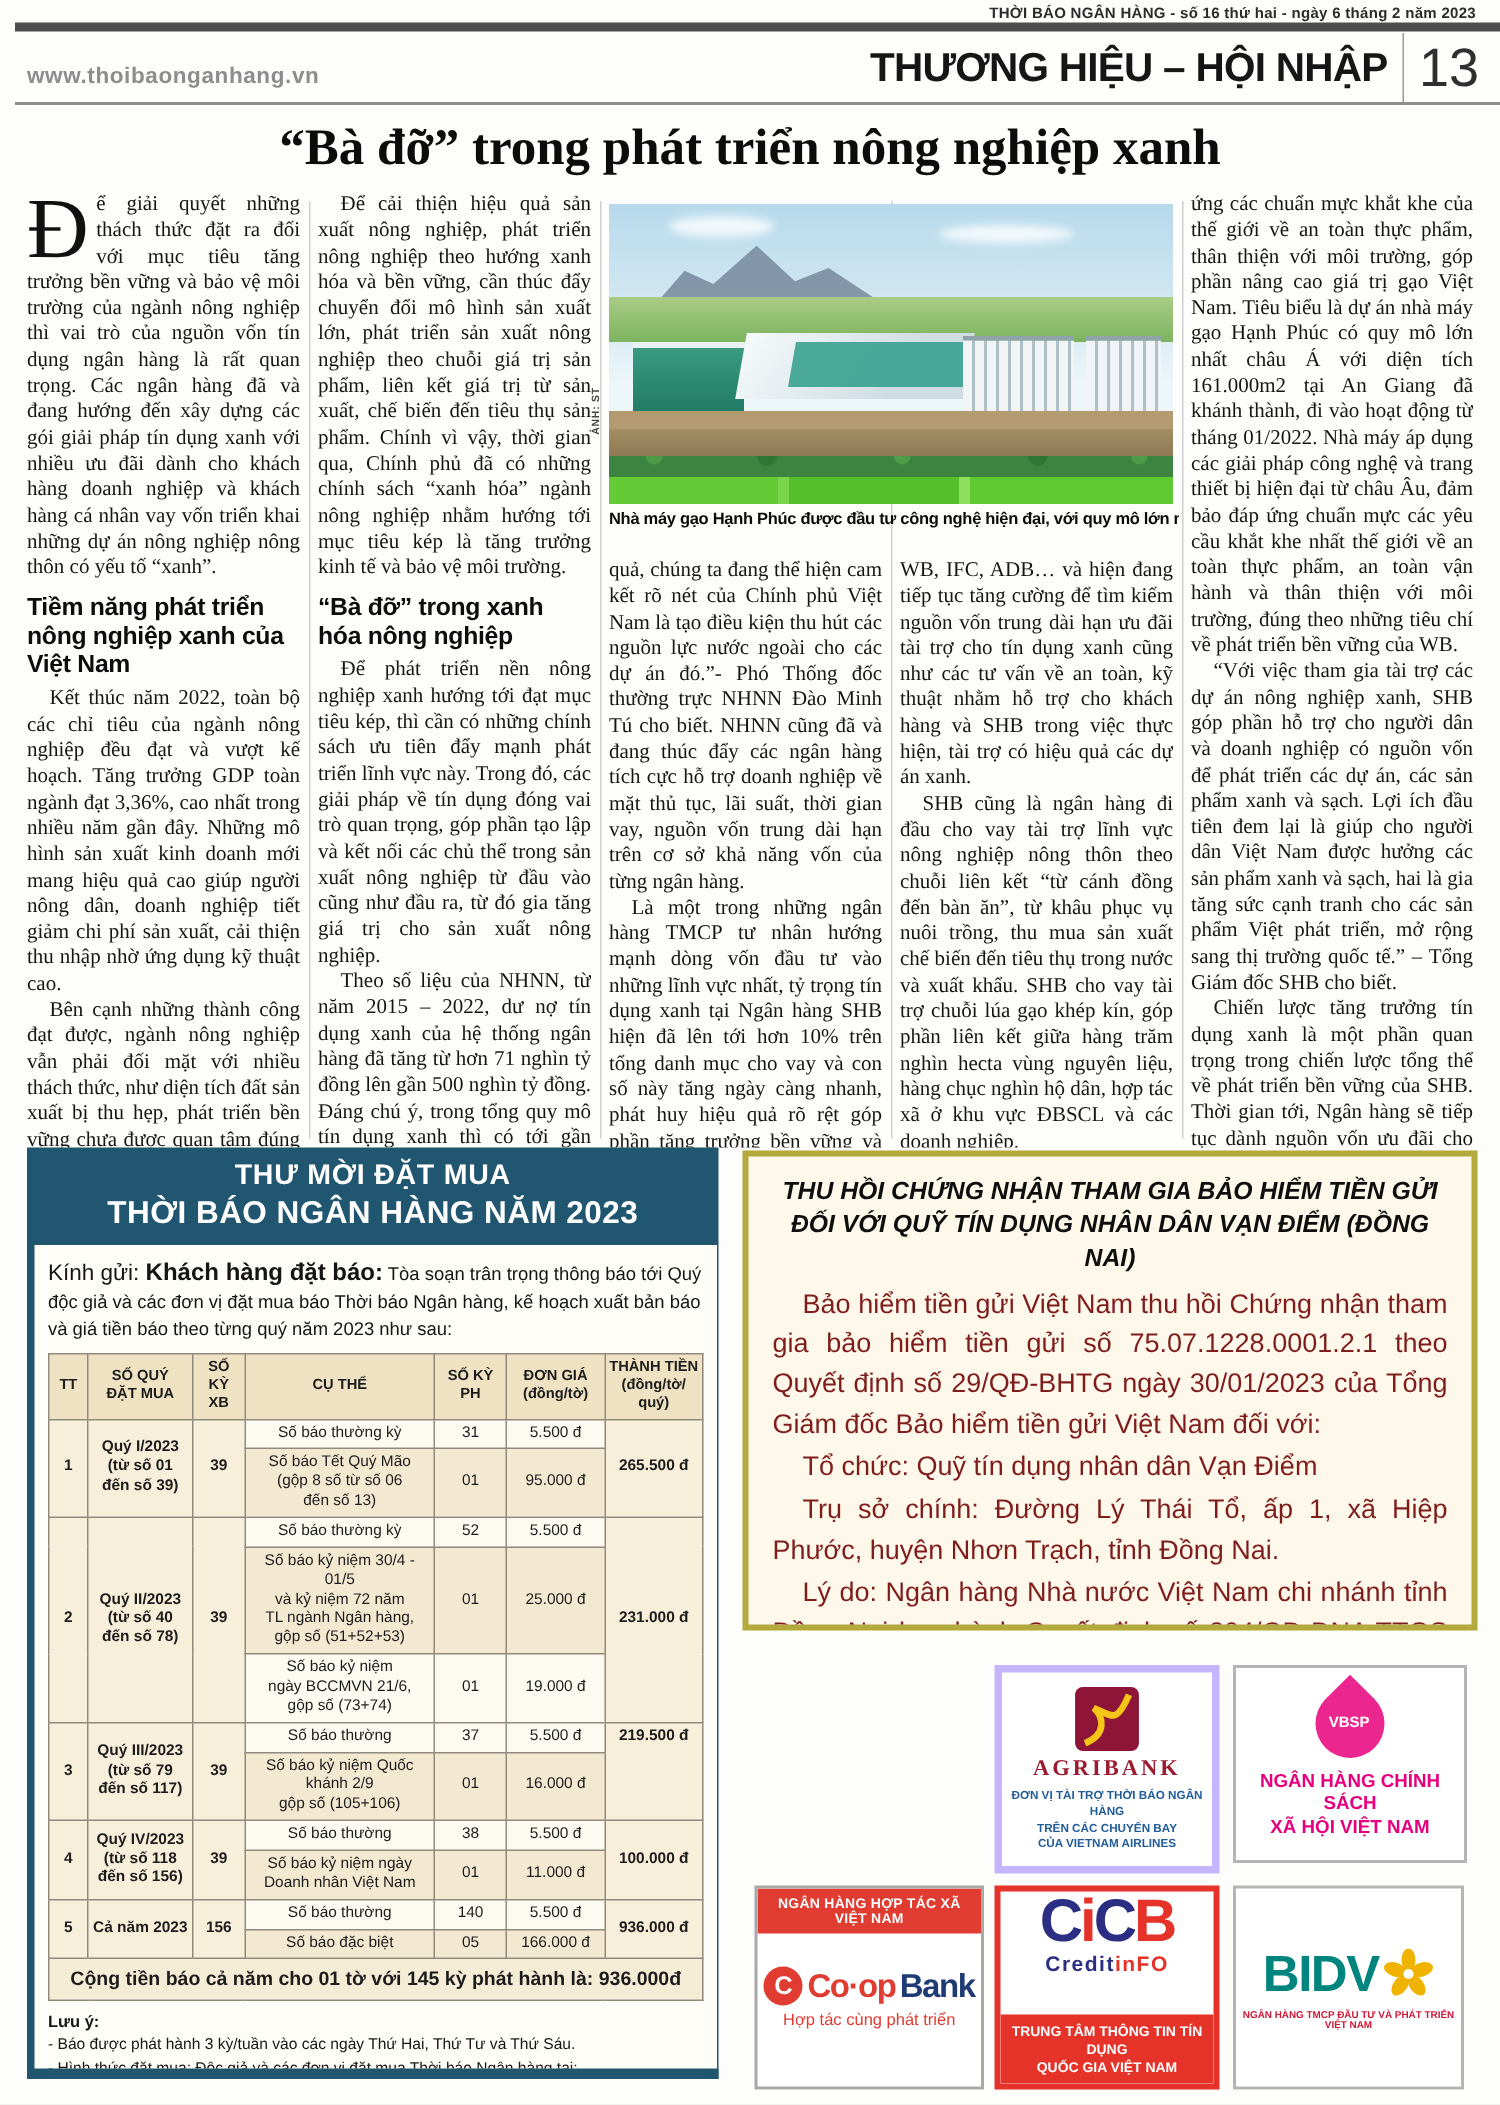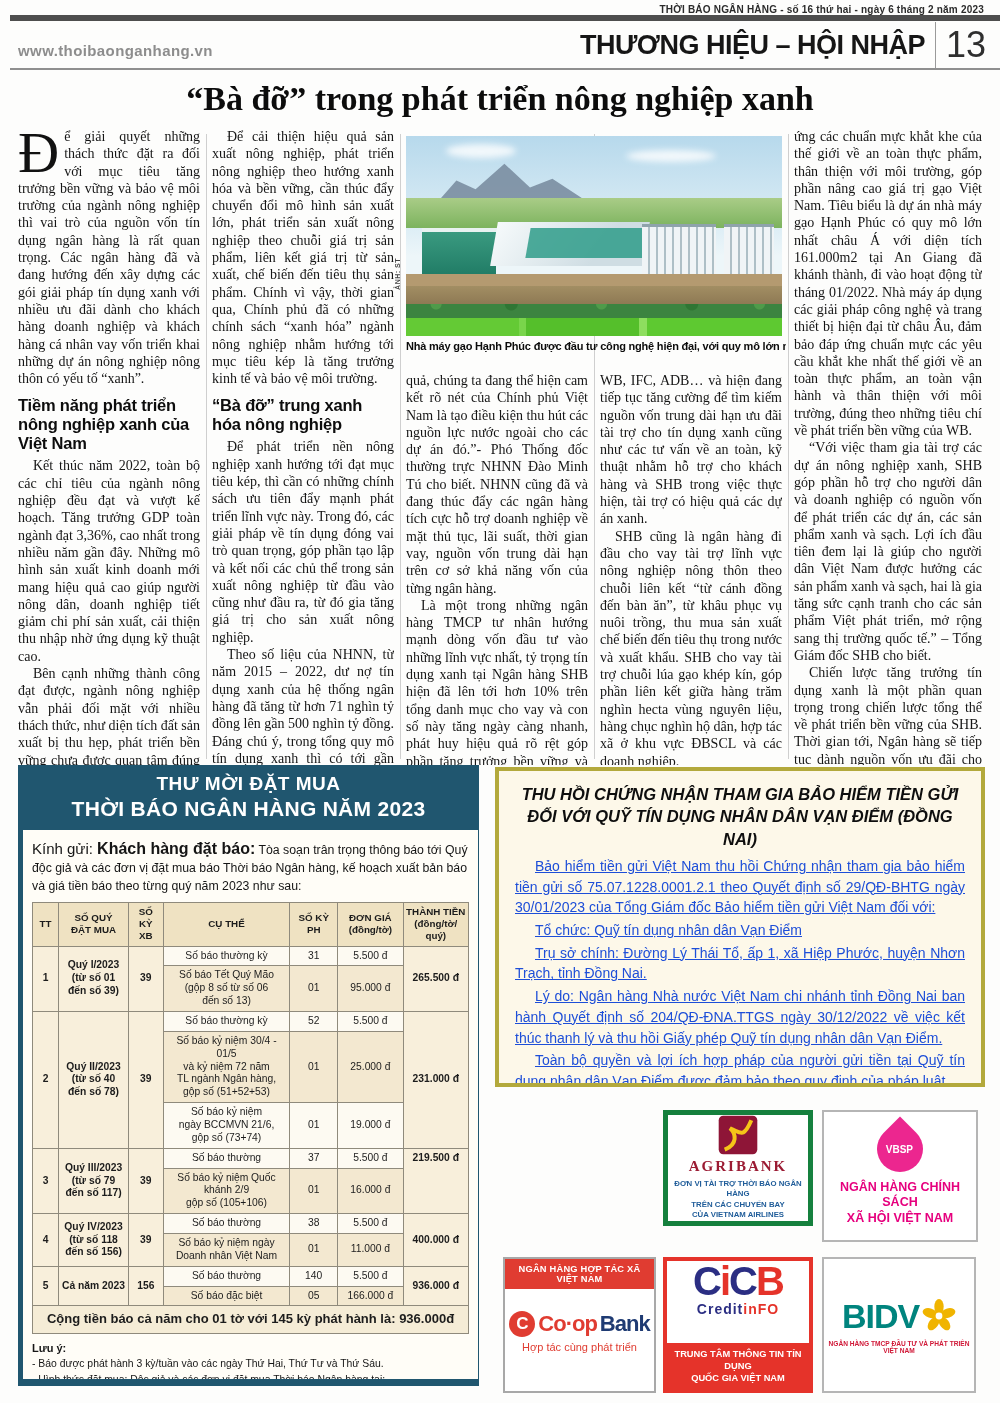--- a/index.html
+++ b/index.html
@@ -79,29 +79,29 @@
   td.total{background:#f8efdb;font-weight:800;font-size:12px;}
   tr.tfoot td{background:#f5ecd6;font-weight:800;font-size:13px;padding:5px 2px;}
   .pre{white-space:pre-line;}
   .notes{margin-top:6px;font-size:10.4px;line-height:1.52;color:#161616;}
   .notes .nlabel{font-weight:800;font-size:11px;}
   
   .annbox{position:absolute;left:495px;top:767px;width:490px;height:320px;box-sizing:border-box;
       background:#fdf8e9;border:4px solid #b3a93c;padding:10px 16px 8px;overflow:hidden;}
   .ann-title{font-size:16.5px;line-height:1.35;font-weight:800;font-style:italic;text-align:center;
       color:#0e0e0e;margin:2px 0 6px;}
-  .annbox p{margin:0 0 2px;font-size:14px;line-height:1.48;color:#1d4ed8;text-indent:20px;text-align:justify;text-decoration:underline;}
+  .annbox p{margin:0 0 2px;font-size:18px;line-height:1.48;color:#7f1d1d;text-indent:20px;text-align:justify;}
   
   .logo-box{position:absolute;box-sizing:border-box;background:#fff;display:flex;flex-direction:column;
       align-items:center;justify-content:center;overflow:hidden;}
   .vcb{left:504px;top:1110px;width:146px;height:132px;border:4px solid #a0c93b;}
   .vcb-row{display:flex;align-items:flex-end;gap:2px;}
   .vcb-name{font-size:23px;font-weight:800;color:#00573f;letter-spacing:-1px;}
   .vcb-tag{font-size:7px;color:#7ab648;margin-top:2px;align-self:flex-end;}
-  .agri{left:663px;top:1110px;width:150px;height:116px;border:5px solid #15803d;}
+  .agri{left:663px;top:1110px;width:150px;height:139px;border:5px solid #c4b5fd;}
   .agri-name{font-size:15px;font-weight:bold;color:#9b1b33;letter-spacing:2px;font-family:"Liberation Serif",serif;margin-top:3px;}
   .agri-sub{font-size:7.8px;font-weight:800;color:#1f5c99;text-align:center;line-height:1.35;margin-top:4px;}
   .vbsp{left:822px;top:1110px;width:156px;height:132px;border:2px solid #b5b5b5;}
   .vbsp-drop{width:46px;height:46px;background:#ec268f;border-radius:0 50% 50% 50%;transform:rotate(45deg);
       display:flex;align-items:center;justify-content:center;margin-bottom:8px;}
   .vbsp-drop span{transform:rotate(-45deg);color:#fff;font-size:10px;font-weight:800;}
   .vbsp-name{font-size:12.5px;font-weight:800;color:#e6007e;text-align:center;line-height:1.25;}
   .coop{left:503px;top:1257px;width:153px;height:136px;border:2px solid #a8a8a8;justify-content:flex-start;}
   .coop-head{width:100%;background:#e03c31;color:#fff;font-size:9.3px;font-weight:800;text-align:center;
       padding:5px 2px;box-sizing:border-box;letter-spacing:.2px;}
@@ -147,21 +147,21 @@
 
     <div class="col c1">
       <p class="first"><span class="dropcap">Đ</span><span>ể giải quyết những thách thức đặt ra đối với mục tiêu tăng trưởng bền vững và bảo vệ môi trường của ngành nông nghiệp thì vai trò của nguồn vốn tín dụng ngân hàng là rất quan trọng. Các ngân hàng đã và đang hướng đến xây dựng các gói giải pháp tín dụng xanh với nhiều ưu đãi dành cho khách hàng doanh nghiệp và khách hàng cá nhân vay vốn triển khai những dự án nông nghiệp nông thôn có yếu tố “xanh”.</span></p>
       <div class="subhead">Tiềm năng phát triển nông nghiệp xanh của Việt Nam</div>
       <p>Kết thúc năm 2022, toàn bộ các chỉ tiêu của ngành nông nghiệp đều đạt và vượt kế hoạch. Tăng trưởng GDP toàn ngành đạt 3,36%, cao nhất trong nhiều năm gần đây. Những mô hình sản xuất kinh doanh mới mang hiệu quả cao giúp người nông dân, doanh nghiệp tiết giảm chi phí sản xuất, cải thiện thu nhập nhờ ứng dụng kỹ thuật cao.</p>
       <p>Bên cạnh những thành công đạt được, ngành nông nghiệp vẫn phải đối mặt với nhiều thách thức, như diện tích đất sản xuất bị thu hẹp, phát triển bền vững chưa được quan tâm đúng mức đã gây ra các rủi ro, nguy hại đối với môi trường. Điều này khiến chúng ta chưa có các sản phẩm nông nghiệp chất lượng cao, giá trị xuất khẩu thấp, tính cạnh tranh trên thị trường quốc tế còn hạn chế.</p>
     </div>
 
     <div class="col c2">
       <p>Để cải thiện hiệu quả sản xuất nông nghiệp, phát triển nông nghiệp theo hướng xanh hóa và bền vững, cần thúc đẩy chuyển đổi mô hình sản xuất lớn, phát triển sản xuất nông nghiệp theo chuỗi giá trị sản phẩm, liên kết giá trị từ sản xuất, chế biến đến tiêu thụ sản phẩm. Chính vì vậy, thời gian qua, Chính phủ đã có những chính sách “xanh hóa” ngành nông nghiệp nhằm hướng tới mục tiêu kép là tăng trưởng kinh tế và bảo vệ môi trường.</p>
-      <div class="subhead">“Bà đỡ” trung xanh hóa nông nghiệp</div>
+      <div class="subhead">“Bà đỡ” trong xanh hóa nông nghiệp</div>
       <p>Để phát triển nền nông nghiệp xanh hướng tới đạt mục tiêu kép, thì cần có những chính sách ưu tiên đẩy mạnh phát triển lĩnh vực này. Trong đó, các giải pháp về tín dụng đóng vai trò quan trọng, góp phần tạo lập và kết nối các chủ thể trong sản xuất nông nghiệp từ đầu vào cũng như đầu ra, từ đó gia tăng giá trị cho sản xuất nông nghiệp.</p>
       <p>Theo số liệu của NHNN, từ năm 2015 – 2022, dư nợ tín dụng xanh của hệ thống ngân hàng đã tăng từ hơn 71 nghìn tỷ đồng lên gần 500 nghìn tỷ đồng. Đáng chú ý, trong tổng quy mô tín dụng xanh thì có tới gần 50% nguồn vốn tín dụng đang tập trung cho các dự án nông nghiệp xanh.</p>
 
     </div>
 
     <div class="photo">
       <div class="ph-sky"></div>
       <div class="ph-cloud" style="left:40px;top:8px;width:70px;height:14px"></div>
       <div class="ph-cloud" style="left:220px;top:14px;width:90px;height:12px"></div>
       <div class="ph-mount"></div>
@@ -297,21 +297,21 @@
           </tr>
           <tr>
             <td class="cream" rowspan="2">4</td>
             <td class="cream pre" rowspan="2">Quý IV/2023
 (từ số 118
 đến số 156)</td>
             <td class="cream" rowspan="2">39</td>
             <td class="w pre">Số báo thường</td>
             <td class="w">38</td>
             <td class="w">5.500 đ</td>
-            <td class="total" rowspan="2">400.000 đ</td>
+            <td class="total" rowspan="2">100.000 đ</td>
           </tr>
           <tr>
             <td class="alt pre">Số báo kỷ niệm ngày
 Doanh nhân Việt Nam</td>
             <td class="alt">01</td>
             <td class="alt">11.000 đ</td>
           </tr>
           <tr>
             <td class="cream" rowspan="2">5</td>
             <td class="cream pre" rowspan="2">Cả năm 2023</td>

